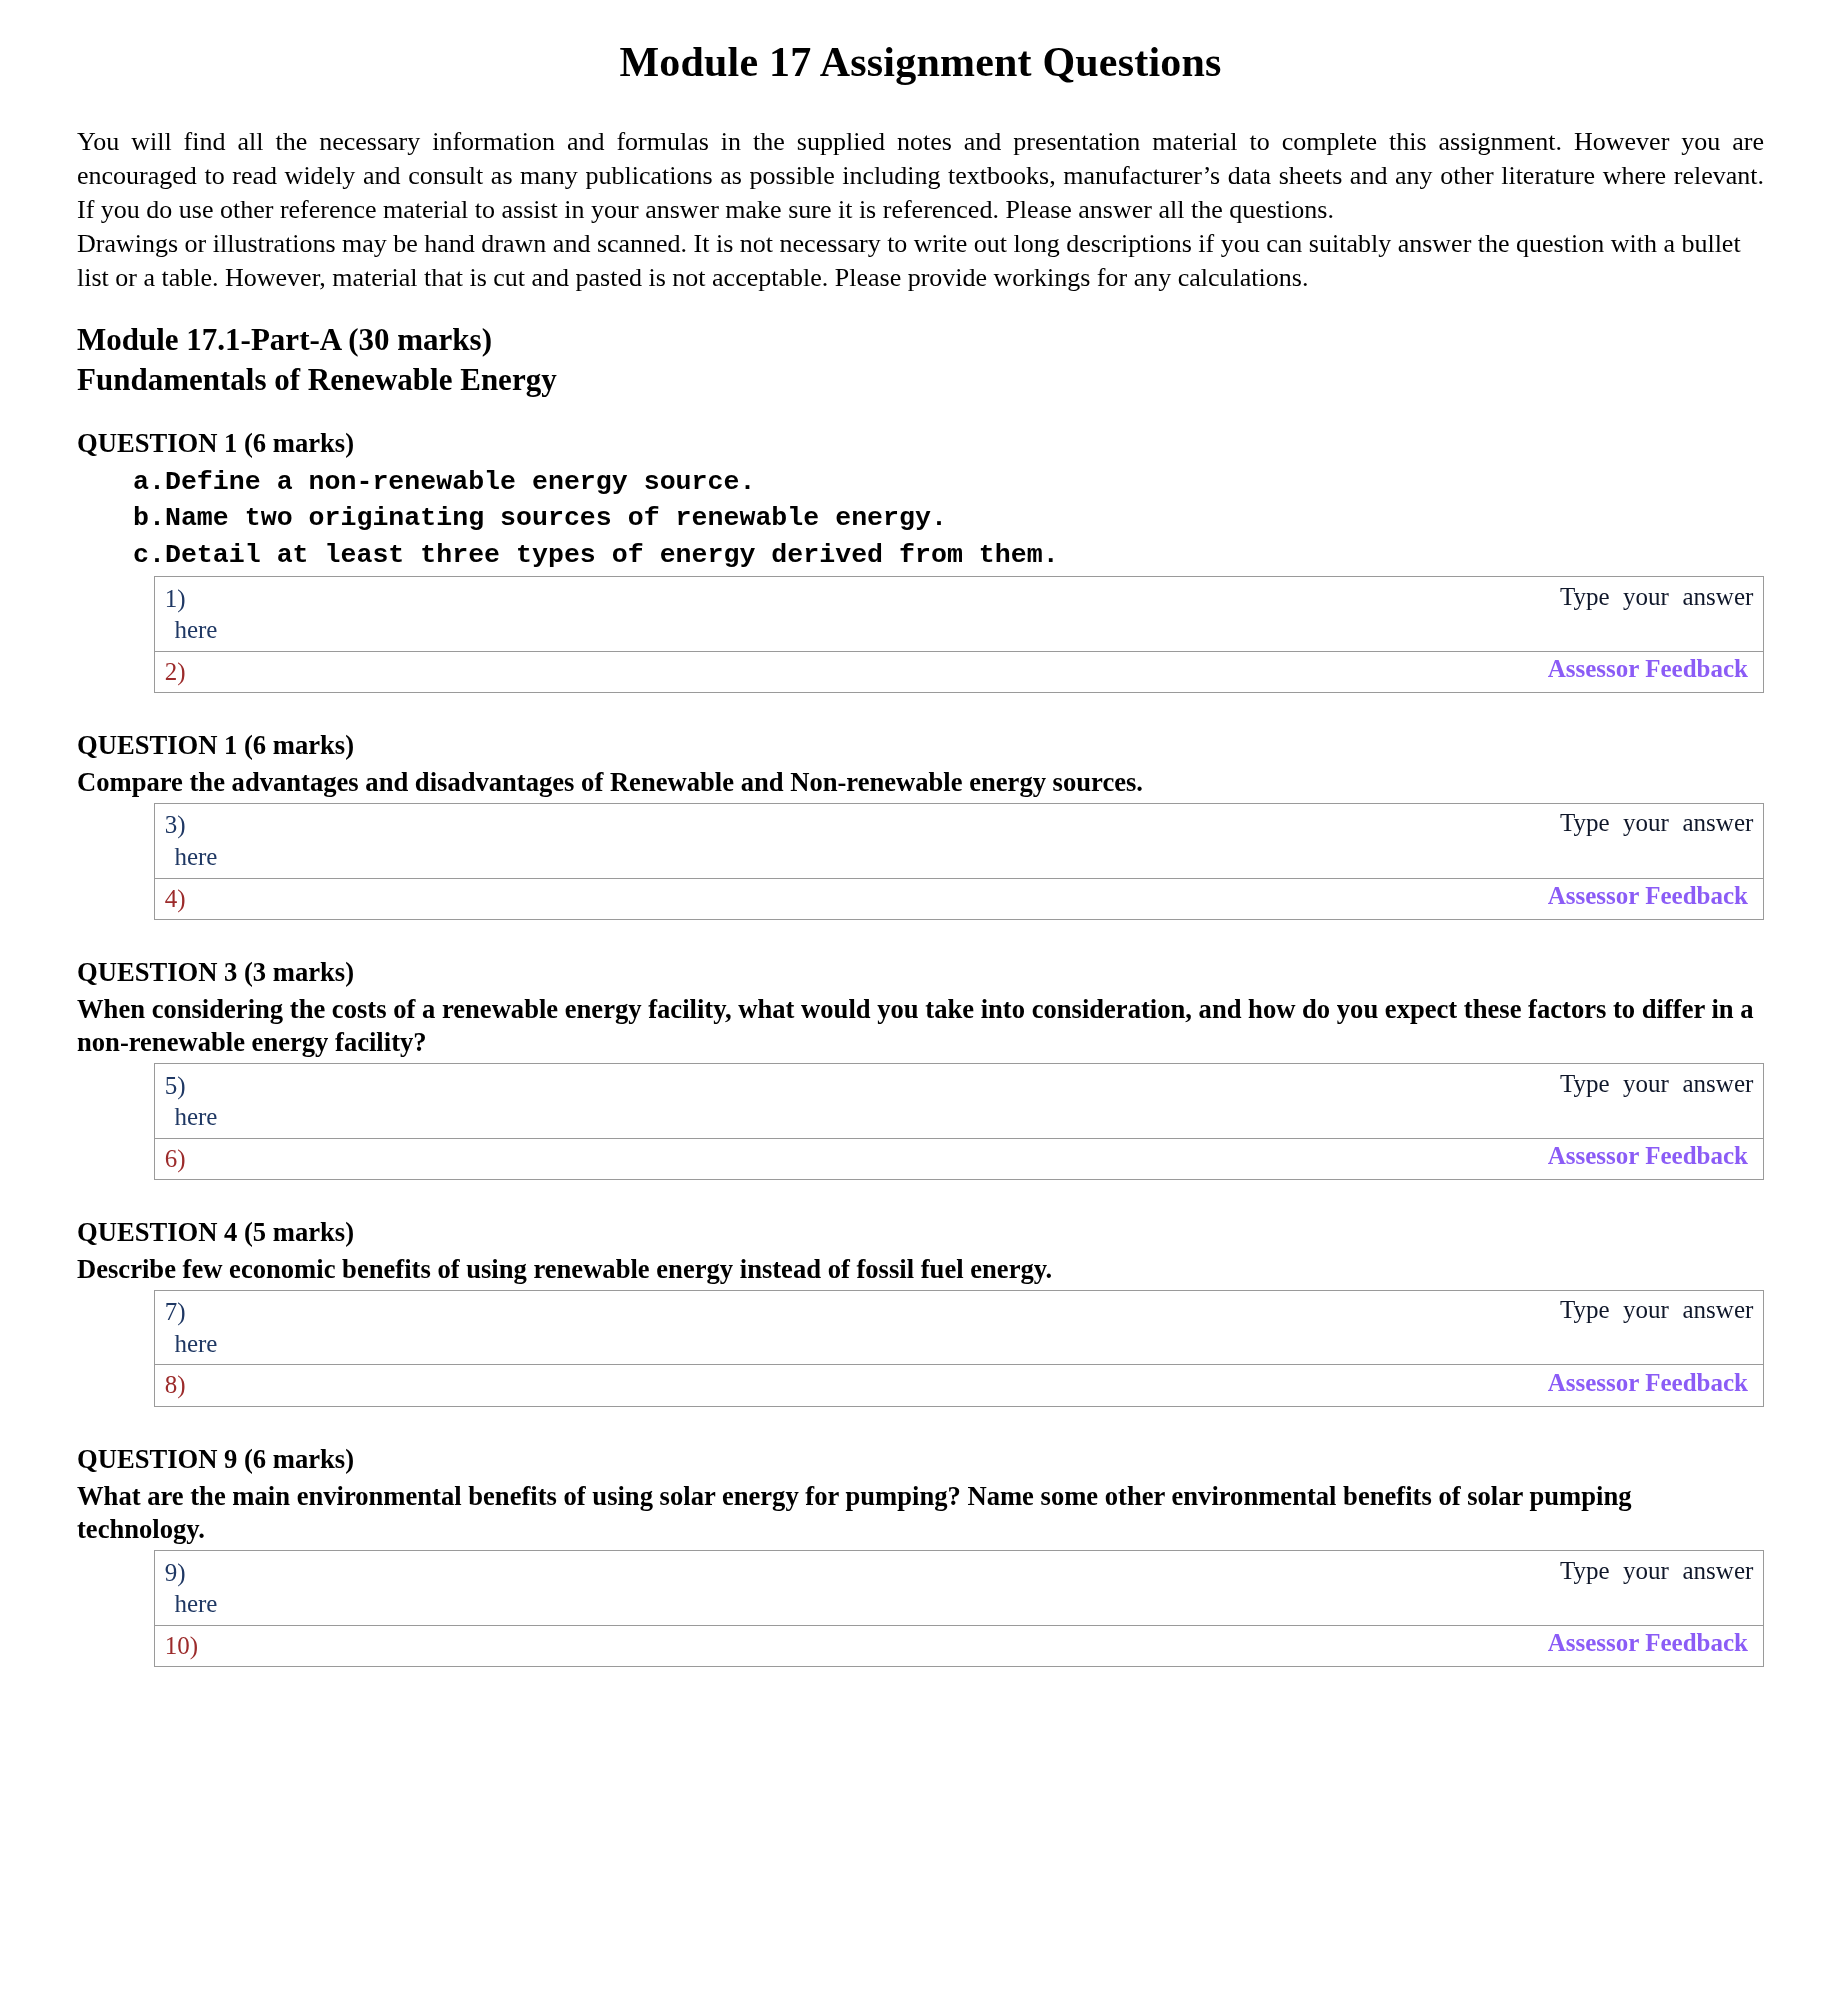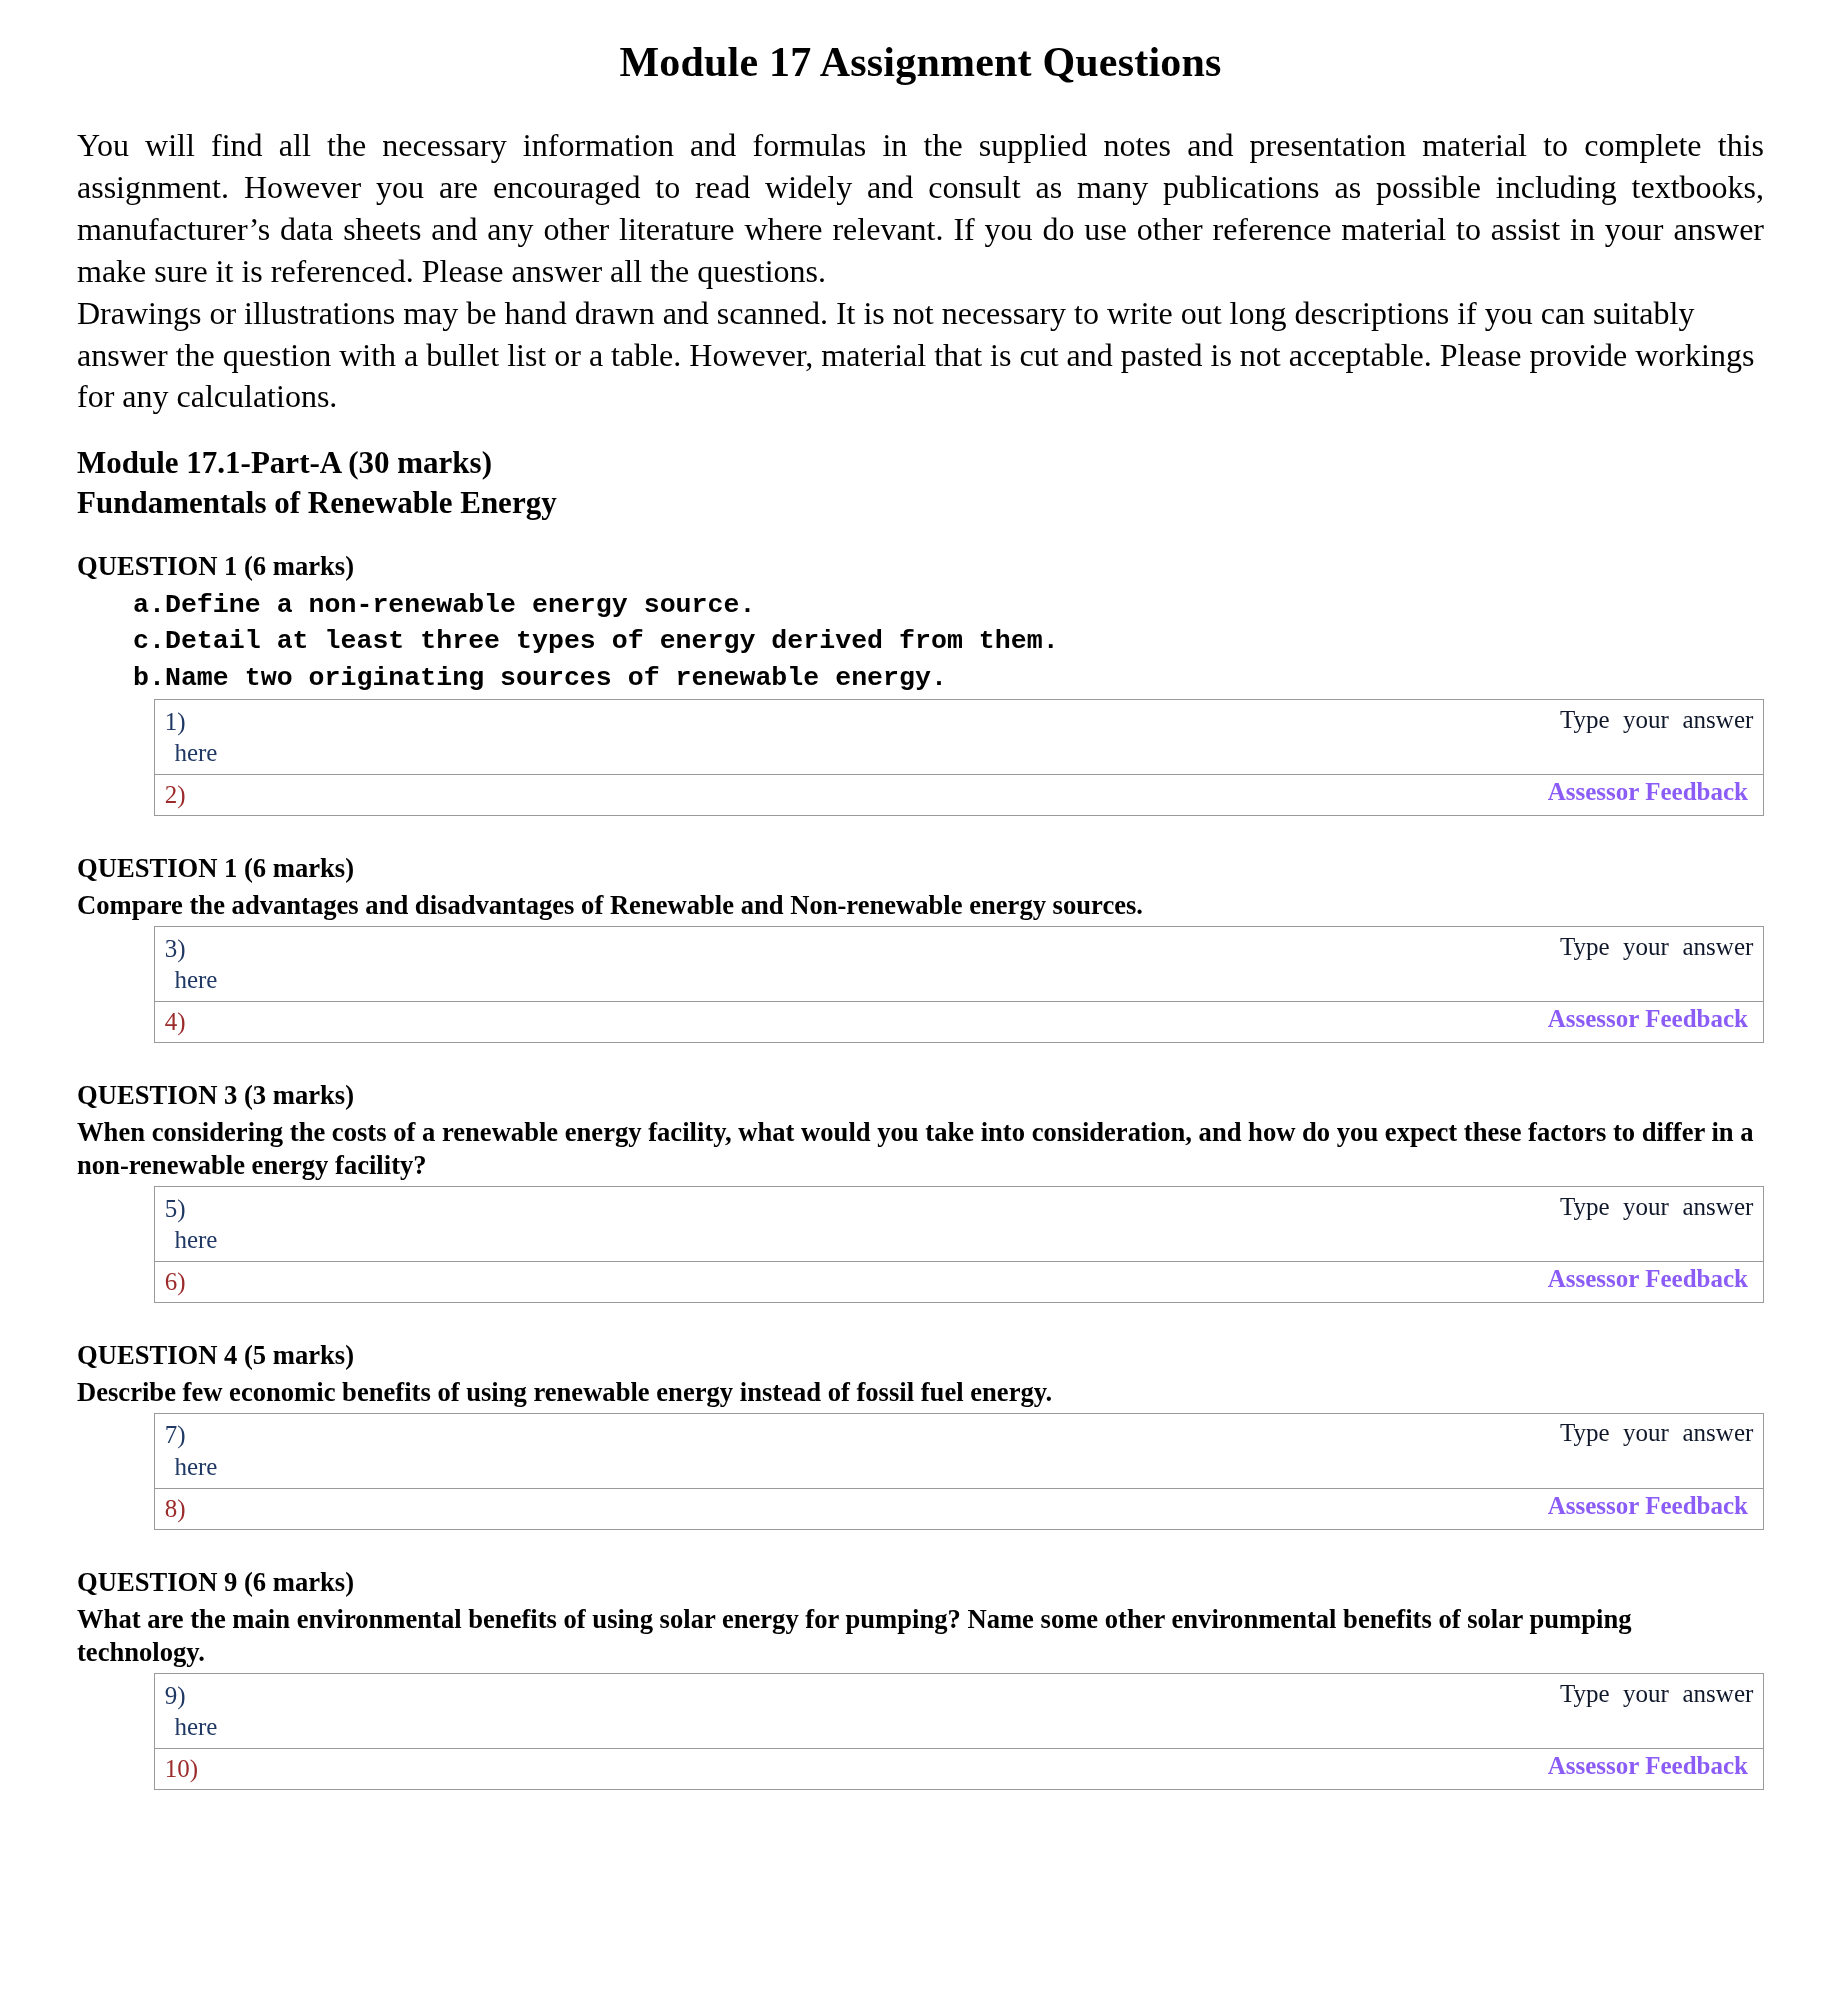--- a/index.html
+++ b/index.html
@@ -21,21 +21,21 @@
   }
   .doc-title {
     text-align: center;
     font-size: 42px;
     font-weight: bold;
     line-height: 1.12;
     margin: 0 0 39px 0;
     letter-spacing: 0.2px;
   }
   .intro {
-    font-size: 32px;
+    font-size: 26px;
     line-height: 1.31;
     text-align: justify;
     margin: 0 0 7.3px 0;
   }
   .intro p {
     margin: 0;
     text-align: justify;
   }
   .intro p.last {
     text-align: left;
@@ -163,25 +163,25 @@
     <div>Fundamentals of Renewable Energy</div>
   </div>
 
   <div class="q-block">
     <div class="q-title">QUESTION 1 (6 marks)</div>
     <ul class="q-sublist">
       <li>
         <span class="letter">a.</span><span>Define a non-renewable energy source.</span>
       </li>
       <li>
+        <span class="letter">b.</span><span>Name two originating sources of renewable energy.</span>
+      </li>
+      <li>
         <span class="letter">c.</span><span>Detail at least three types of energy derived from them.</span>
       </li>
-      <li>
-        <span class="letter">b.</span><span>Name two originating sources of renewable energy.</span>
-      </li>
     </ul>
     <table class="answer-table">
       <tbody>
           <tr class="ans-row-top">
         <td>
           <div class="ans-inner">
             <span class="field-num">1)</span>
             <span class="ph-right">Type  your  answer</span>
             <div class="ph-second">here</div>
           </div>

